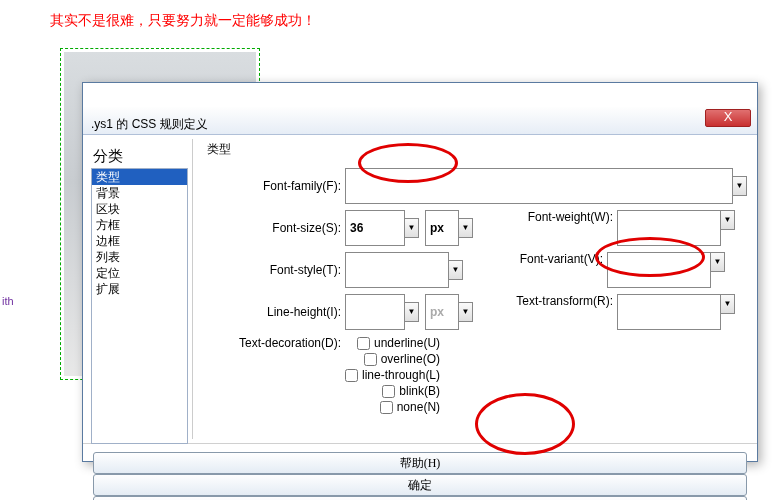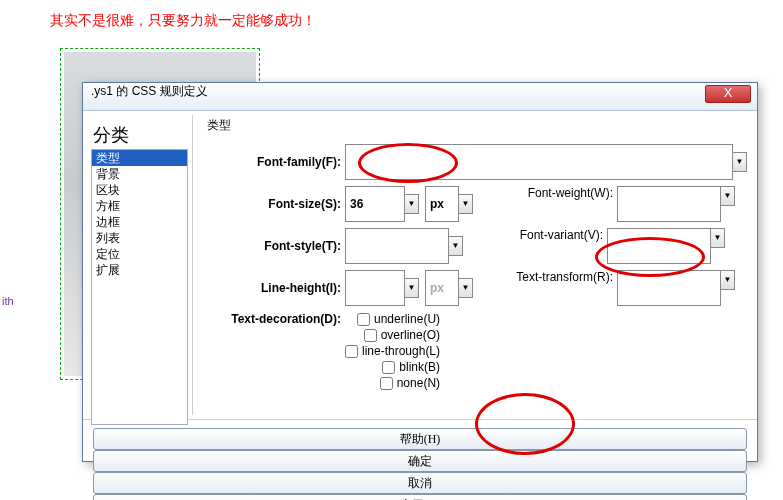--- a/index.html
+++ b/index.html
@@ -2,33 +2,33 @@
 <html><head>
 <meta charset="utf-8">
 <style>
 * { box-sizing: border-box; margin: 0; padding: 0; }
 body { font-family: "Microsoft YaHei", SimSun, sans-serif; font-size: 12px; background: #fff; width: 783px; height: 500px; position: relative; overflow: hidden; }
 .bg-text { position: absolute; top: 12px; left: 50px; color: #ff0000; font-size: 14px; }
 .bg-ith { position: absolute; top: 295px; left: 2px; color: #7030a0; font-size: 11px; }
 .green-box { position: absolute; top: 48px; left: 60px; width: 200px; height: 332px; border: 1px dashed #0a0; }
 .person { position: absolute; top: 52px; left: 64px; width: 192px; height: 324px; background: linear-gradient(#d9dde0 0%, #c8ccd0 40%, #e8e8e8 100%); }
 .dialog { position: absolute; top: 82px; left: 82px; width: 676px; height: 380px; background: #fff; border: 1px solid #5a7aa0; box-shadow: 3px 3px 10px rgba(0,0,0,0.3); }
-.titlebar { height: 28px; background: linear-gradient(#fefefe, #e6edf6); border-bottom: 1px solid #b0c0d8; display: flex; align-items: flex-start; padding: 0 4px 0 8px; position: relative; }
+.titlebar { height: 28px; background: linear-gradient(#fefefe, #e6edf6); border-bottom: 1px solid #b0c0d8; display: flex; align-items: center; padding: 8px 4px 0 8px; position: relative; margin-top: 24px; }
 .titlebar-text { font-size: 12px; color: #000; }
 .close-btn { position: absolute; right: 6px; top: 2px; width: 46px; height: 18px; background: linear-gradient(#e07070, #c83030); border: 1px solid #a02020; border-radius: 2px; color: #fff; font-size: 13px; text-align: center; line-height: 14px; cursor: pointer; }
 .dialog-body { display: flex; height: 308px; }
 .sidebar { width: 108px; border-right: 1px solid #ccc; padding: 6px 4px; margin: 4px; }
-.sidebar-title { font-size: 18px; padding: 2px; }
+.sidebar-title { font-size: 15px; padding: 2px; }
 .sidebar-list { border: 1px solid #a0b0c8; height: 276px; background: #fff; overflow: hidden; }
 .sidebar-item { font-size: 12px; padding: 1px 4px; line-height: 14px; cursor: pointer; }
 .sidebar-item.sel { background: #2060c0; color: #fff; }
 .main { flex: 1; padding: 6px 10px; }
 .main-title { font-size: 12px; margin-bottom: 10px; }
 .form-row { display: flex; align-items: center; margin-bottom: 6px; font-family: SimSun, sans-serif; }
-.lbl { width: 138px; text-align: right; padding-right: 4px; font-size: 12px; font-weight: bold; }
+.lbl { width: 138px; text-align: right; padding-right: 4px; font-size: 12px; }
 .lbl2 { width: 126px; text-align: right; padding-right: 4px; font-size: 12px; }
 .field { border: 1px solid #888; height: 36px; background: #fff; font-size: 12px; padding: 0 4px; font-weight: bold; }
 .field-sm { width: 60px; }
 .field-md { width: 104px; }
 .field-lg { width: 388px; }
 .dropdown-btn { width: 14px; height: 20px; border: 1px solid #888; border-left: none; background: linear-gradient(#fafafa,#e0e0e0); font-size: 8px; text-align: center; line-height: 18px; cursor: pointer; }
 .color-sw { width: 18px; height: 16px; border: 1px solid #888; background: #0000ff; display: inline-block; vertical-align: middle; }
 .deco-item { display: flex; align-items: center; margin-bottom: 2px; font-size: 12px; justify-content: flex-end; }
 .deco-item input { margin-right: 4px; }
 .btn-row { border-top: 1px solid #d0d0d0; padding: 8px 10px; display: flex; flex-direction: column; }

